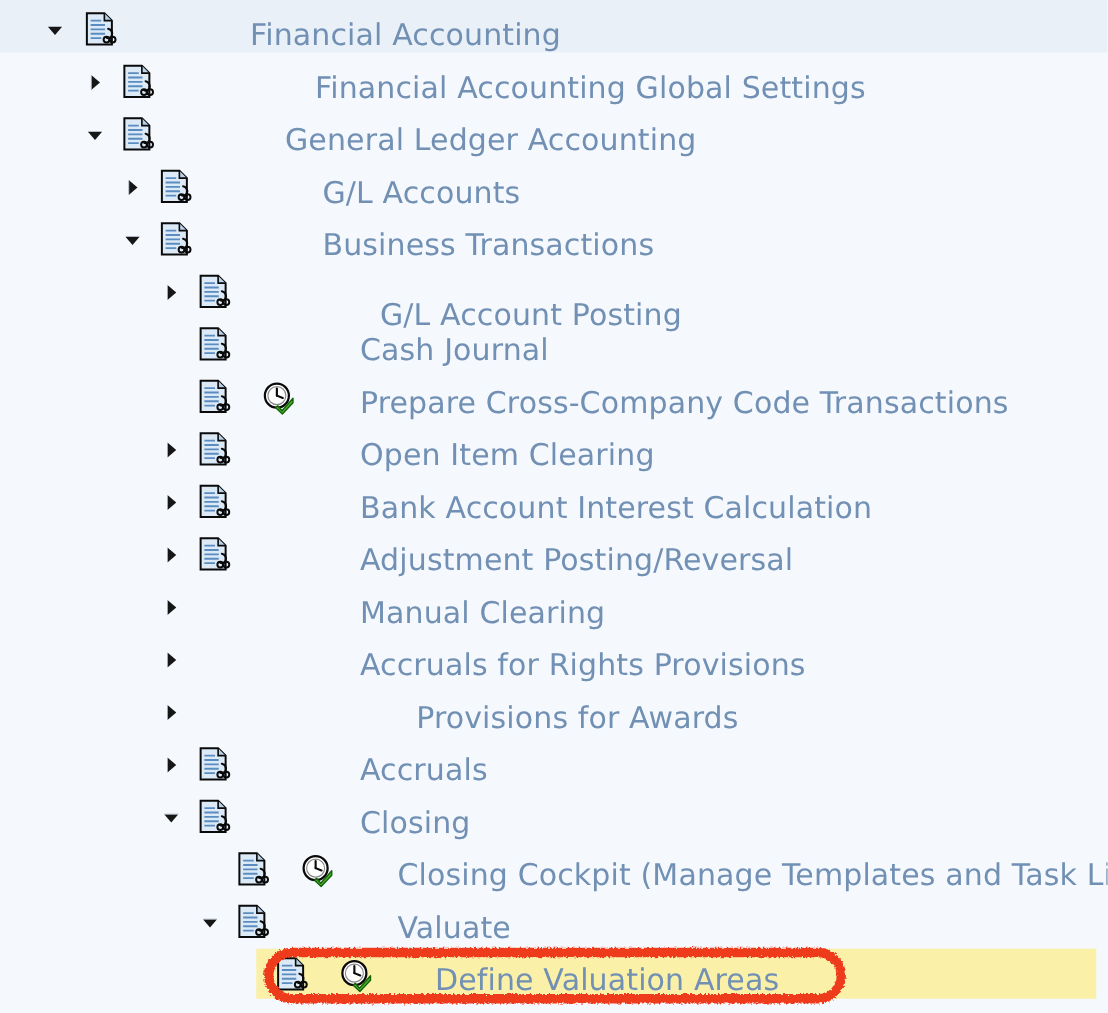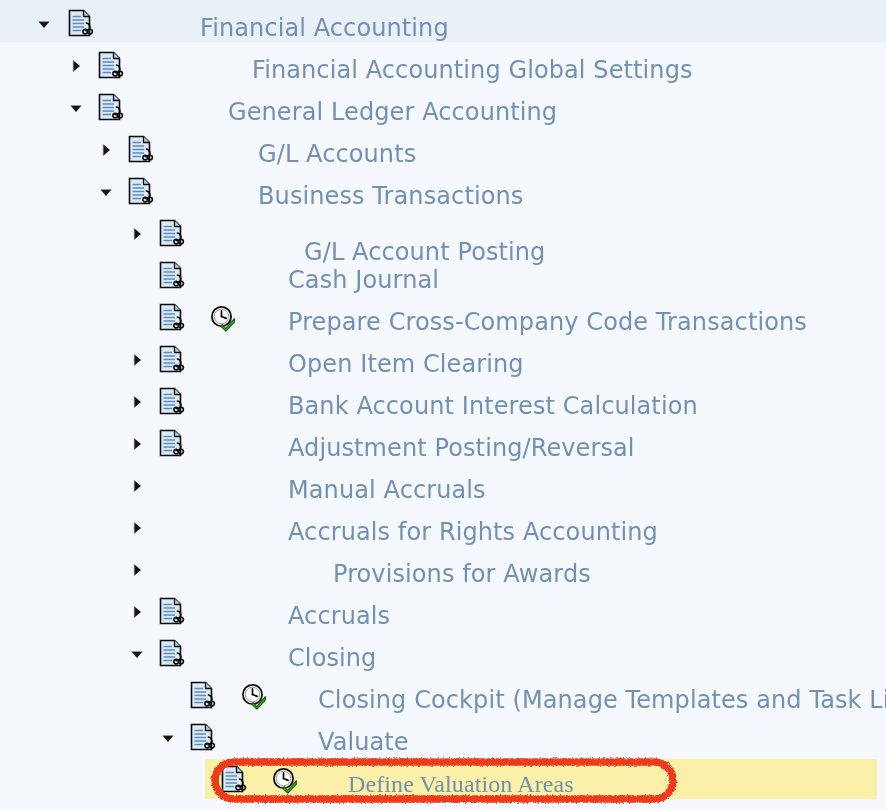--- a/index.html
+++ b/index.html
@@ -367,29 +367,29 @@
       </svg>
     </div>
     <div class="label" style="left: 288px; top: 436px;">Adjustment Posting/Reversal</div>
     <div class="row" style="top: 462px;"></div>
     <div class="toggle" style="left: 129px; top: 478px;">
       <svg width="16" height="16" viewBox="0 0 16 16">
         <path d="M5.2 2.2 L12 8 L5.2 13.8 Z" fill="#161616"></path>
         <path d="M4.7 2.2 L5.4 2.2 L5.4 13.8 L4.7 13.8 Z" fill="#9aa4b0"></path>
       </svg>
     </div>
-    <div class="label" style="left: 288px; top: 478px;">Manual Accruals</div>
+    <div class="label" style="left: 288px; top: 478px;">Manual Clearing</div>
     <div class="row" style="top: 504px;"></div>
     <div class="toggle" style="left: 129px; top: 520px;">
       <svg width="16" height="16" viewBox="0 0 16 16">
         <path d="M5.2 2.2 L12 8 L5.2 13.8 Z" fill="#161616"></path>
         <path d="M4.7 2.2 L5.4 2.2 L5.4 13.8 L4.7 13.8 Z" fill="#9aa4b0"></path>
       </svg>
     </div>
-    <div class="label" style="left: 288px; top: 520px;">Accruals for Rights Accounting</div>
+    <div class="label" style="left: 288px; top: 520px;">Accruals for Rights Provisions</div>
     <div class="row" style="top: 546px;"></div>
     <div class="toggle" style="left: 129px; top: 562px;">
       <svg width="16" height="16" viewBox="0 0 16 16">
         <path d="M5.2 2.2 L12 8 L5.2 13.8 Z" fill="#161616"></path>
         <path d="M4.7 2.2 L5.4 2.2 L5.4 13.8 L4.7 13.8 Z" fill="#9aa4b0"></path>
       </svg>
     </div>
     <div class="label" style="left: 288px; top: 562px; margin-left: 45px;">Provisions for Awards</div>
     <div class="row" style="top: 588px;"></div>
     <div class="toggle" style="left: 129px; top: 604px;">
@@ -515,21 +515,21 @@
     </div>
     <div class="clock-icon" style="left: 271px; top: 766px;">
       <svg width="28" height="28" viewBox="0 0 28 28">
         <circle cx="12.5" cy="12.5" r="9.6" fill="#FFFFFF" stroke="#0A0A0A" stroke-width="1.8"></circle>
         <circle cx="12.5" cy="12.5" r="7.2" fill="none" stroke="#8A8A8A" stroke-width="0.9"></circle>
         <line x1="12.5" y1="12.5" x2="12.5" y2="6.8" stroke="#0A0A0A" stroke-width="1.7" stroke-linecap="round"></line>
         <line x1="12.5" y1="12.5" x2="17.2" y2="14.4" stroke="#0A0A0A" stroke-width="1.7" stroke-linecap="round"></line>
         <path d="M13.2 20.6 L16.6 24.6 L25.4 14.6 L25.4 18.2 L16.9 27.2 L11.6 22.2 Z" fill="#49B02B" stroke="#14610A" stroke-width="1.1" stroke-linejoin="round"></path>
       </svg>
     </div>
-    <div class="label" style="left: 348px; top: 772px; font-family: Liberation Serif, serif;">Define Valuation Areas</div>
+    <div class="label" style="left: 348px; top: 772px;">Define Valuation Areas</div>
     <div class="annotation-ellipse" style="left: 205px; top: 753px; width: 480px; height: 54px;"><svg width="480" height="54" viewBox="0 0 480 54">
         <defs>
           <filter id="rough" x="-20%" y="-40%" width="140%" height="180%">
             <feTurbulence type="fractalNoise" baseFrequency="0.55" numOctaves="3" seed="7" result="n"></feTurbulence>
             <feDisplacementMap in="SourceGraphic" in2="n" scale="3.6" xChannelSelector="R" yChannelSelector="G"></feDisplacementMap>
           </filter>
         </defs>
         <g filter="url(#rough)">
           <rect x="10" y="9" width="458" height="37" rx="18.5" ry="18.5" fill="none" stroke="#EE3B1E" stroke-width="7.5"></rect>
           <rect x="10" y="9" width="458" height="37" rx="18.5" ry="18.5" fill="none" stroke="#EE3B1E" stroke-width="4" opacity="0.75"></rect>

